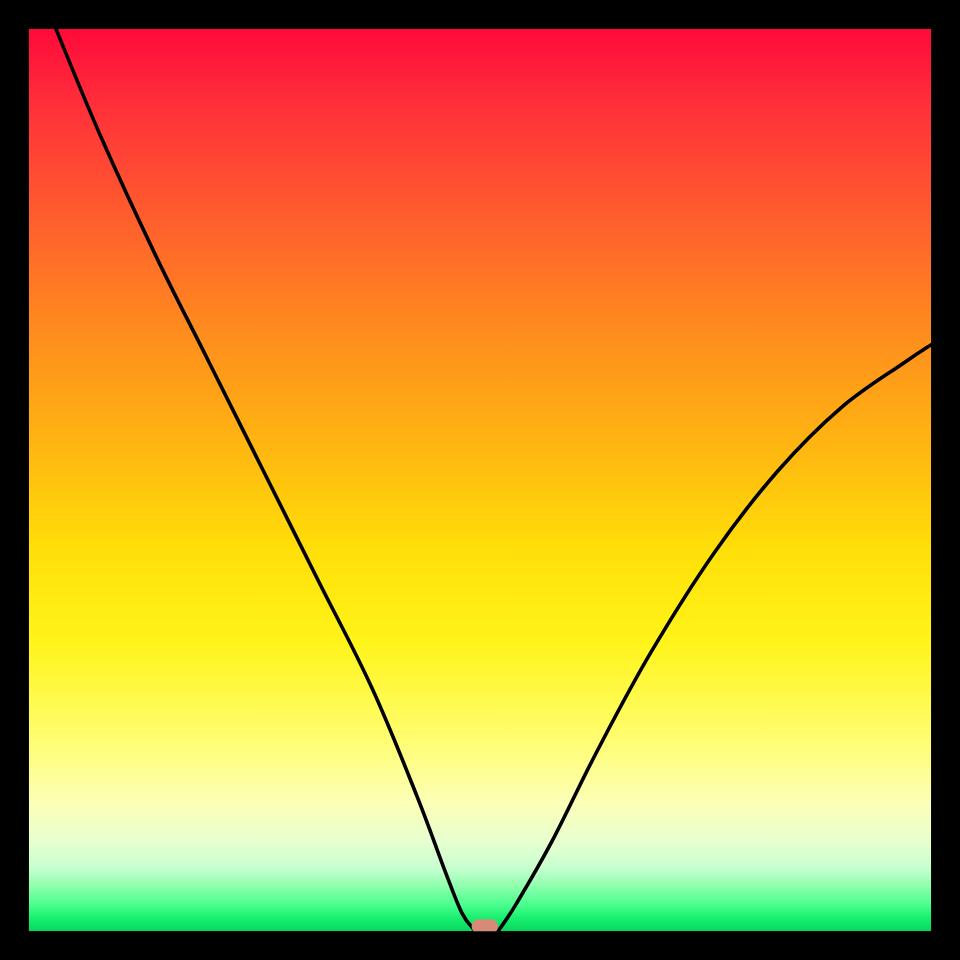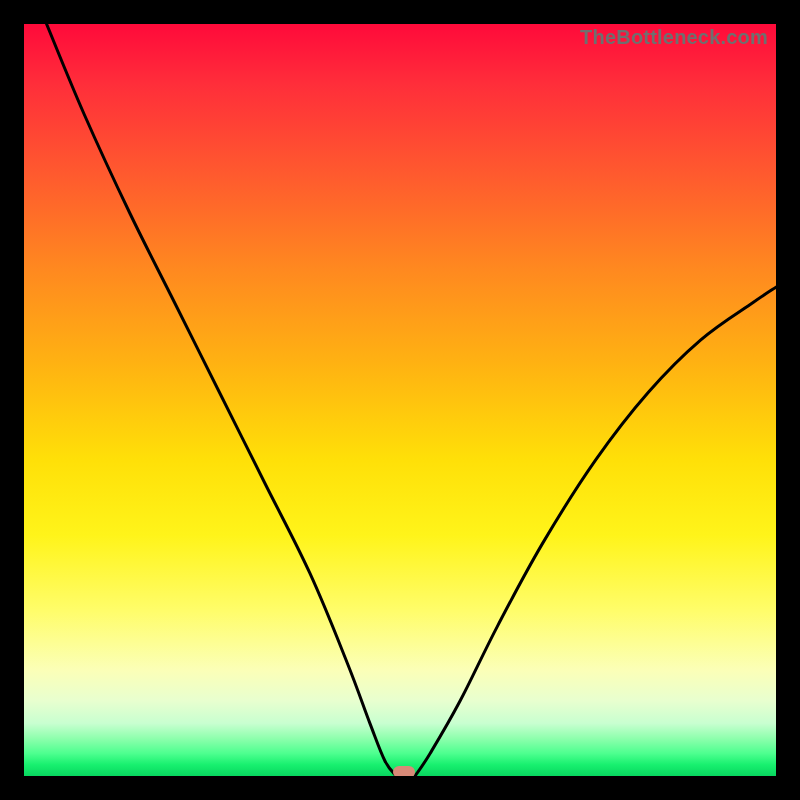--- a/index.html
+++ b/index.html
@@ -76,15 +76,14 @@
   <div class="plot-area">
     <div class="gradient-bg"></div>
 
     <svg class="curves" viewBox="0 0 752 752" preserveAspectRatio="none">
       <path id="curve-left" fill="none" stroke="#000" stroke-width="3" stroke-linecap="round" stroke-linejoin="round" d="M 22.56 0 C 29.33 16.24, 45.27 56.40, 60.16 90.24 C 75.05 124.08, 89.04 154.16, 105.28 188.00 C 121.52 221.84, 134.16 245.75, 150.40 278.24 C 166.64 310.73, 179.28 335.99, 195.52 368.48 C 211.76 400.97, 224.40 426.23, 240.64 458.72 C 256.88 491.21, 270.87 516.47, 285.76 548.96 C 300.65 581.45, 312.53 612.13, 323.36 639.20 C 334.19 666.27, 339.15 681.76, 345.92 699.36 C 352.69 716.96, 356.22 727.48, 360.96 736.96 C 365.70 746.44, 370.21 749.29, 372.24 752.00"></path>
       <path id="curve-right" fill="none" stroke="#000" stroke-width="3" stroke-linecap="round" stroke-linejoin="round" d="M 391.04 752 C 393.75 747.94, 397.96 742.98, 406.08 729.44 C 414.20 715.90, 423.98 699.81, 436.16 676.80 C 448.34 653.79, 458.87 630.03, 473.76 601.60 C 488.65 573.17, 501.28 548.66, 518.88 518.88 C 536.48 489.10, 552.57 463.23, 571.52 436.16 C 590.47 409.09, 605.21 390.14, 624.16 368.48 C 643.11 346.82, 657.85 332.08, 676.80 315.84 C 695.75 299.60, 715.90 287.72, 729.44 278.24 C 742.98 268.76, 747.94 265.91, 752.00 263.20"></path>
     </svg>
 
     <div id="min-marker" class="marker" style="left: 379.76px; top: 748.24px; background: rgb(216, 138, 120);"></div>
 
-    <div class="watermark">TheBottleneck.com</div>
   </div>
 </div>
 
 </body></html>

